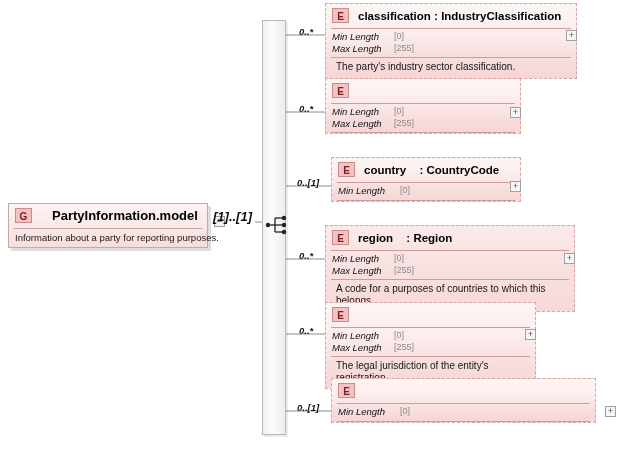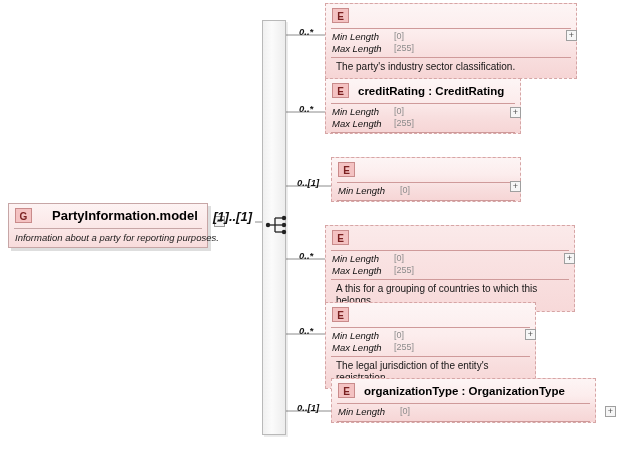--- a/index.html
+++ b/index.html
@@ -61,21 +61,20 @@
     white-space: nowrap;
   }
   .group-sep {
     height: 1px;
     background: #c7a6a6;
     margin: 0 5px;
   }
   .group-doc {
     padding: 3px 6px 4px 6px;
     font-size: 9.5px;
-    font-style: italic;
     color: #1a1a1a;
     white-space: nowrap;
   }
 
   
   .toggle {
     position: absolute;
     width: 11px;
     height: 11px;
     background: #f4f4f4;
@@ -241,93 +240,103 @@
 <div class="card" style="left:299px; top:26px;">0..*</div>
 <div class="card" style="left:299px; top:103px;">0..*</div>
 <div class="card" style="left:297px; top:177px;">0..[1]</div>
 <div class="card" style="left:299px; top:250px;">0..*</div>
 <div class="card" style="left:299px; top:325px;">0..*</div>
 <div class="card" style="left:297px; top:402px;">0..[1]</div>
 
 <div class="elem" style="left:325px; top:3px; width:252px;">
   <div class="elem-title">
     <span class="badge">E</span>
+    <span class="elem-name">
+      <span>classification</span>
+      <span>:</span>
+      <span>IndustryClassification</span>
+    </span>
   </div>
   <div class="elem-sep"></div>
   <div class="facets">
     <div class="facet-row">
       <span class="facet-label">Min Length</span>
       <span class="facet-val">[0]</span>
     </div>
     <div class="facet-row">
       <span class="facet-label">Max Length</span>
       <span class="facet-val">[255]</span>
     </div>
   </div>
   <div class="elem-sep"></div>
   <div class="elem-doc">The party's industry sector classification.</div>
 </div>
 <div class="plus" style="left:566px; top:30px;">+</div>
 
 <div class="elem" style="left:325px; top:78px; width:196px;">
   <div class="elem-title">
     <span class="badge">E</span>
-    <span class="elem-name">
-      <span>creditRating</span>
-      <span>:</span>
-      <span>CreditRating</span>
-    </span>
   </div>
   <div class="elem-sep"></div>
   <div class="facets">
     <div class="facet-row">
       <span class="facet-label">Min Length</span>
       <span class="facet-val">[0]</span>
     </div>
     <div class="facet-row">
       <span class="facet-label">Max Length</span>
       <span class="facet-val">[255]</span>
     </div>
   </div>
   <div class="elem-sep"></div>
 </div>
 <div class="plus" style="left:510px; top:107px;">+</div>
 
 <div class="elem" style="left:331px; top:157px; width:190px;">
   <div class="elem-title">
     <span class="badge">E</span>
+    <span class="elem-name">
+      <span>country</span>
+      <span style="padding-left:10px">:</span>
+      <span>CountryCode</span>
+    </span>
   </div>
   <div class="elem-sep"></div>
   <div class="facets">
     <div class="facet-row">
       <span class="facet-label">Min Length</span>
       <span class="facet-val">[0]</span>
     </div>
   </div>
   <div class="elem-sep"></div>
 </div>
 <div class="plus" style="left:510px; top:181px;">+</div>
 
 <div class="elem solid-fill" style="left:325px; top:225px; width:250px;">
   <div class="elem-title">
     <span class="badge">E</span>
+    <span class="elem-name">
+      <span>region</span>
+      <span style="padding-left:10px">:</span>
+      <span>Region</span>
+    </span>
   </div>
   <div class="elem-sep"></div>
   <div class="facets">
     <div class="facet-row">
       <span class="facet-label">Min Length</span>
       <span class="facet-val">[0]</span>
     </div>
     <div class="facet-row">
       <span class="facet-label">Max Length</span>
       <span class="facet-val">[255]</span>
     </div>
   </div>
   <div class="elem-sep"></div>
-  <div class="elem-doc">A this for a grouping of countries to which this belongs.</div>
+  <div class="elem-doc">A code for a purposes of countries to which this belongs.</div>
 </div>
 <div class="plus" style="left:564px; top:253px;">+</div>
 
 <div class="elem" style="left:325px; top:302px; width:211px;">
   <div class="elem-title">
     <span class="badge">E</span>
   </div>
   <div class="elem-sep"></div>
   <div class="facets">
     <div class="facet-row">
@@ -340,25 +349,20 @@
     </div>
   </div>
   <div class="elem-sep"></div>
   <div class="elem-doc">The legal jurisdiction of the entity's registration.</div>
 </div>
 <div class="plus" style="left:525px; top:329px;">+</div>
 
 <div class="elem" style="left:331px; top:378px; width:265px;">
   <div class="elem-title">
     <span class="badge">E</span>
-    <span class="elem-name">
-      <span>organizationType</span>
-      <span>:</span>
-      <span>OrganizationType</span>
-    </span>
   </div>
   <div class="elem-sep"></div>
   <div class="facets">
     <div class="facet-row">
       <span class="facet-label">Min Length</span>
       <span class="facet-val">[0]</span>
     </div>
   </div>
   <div class="elem-sep"></div>
 </div>

